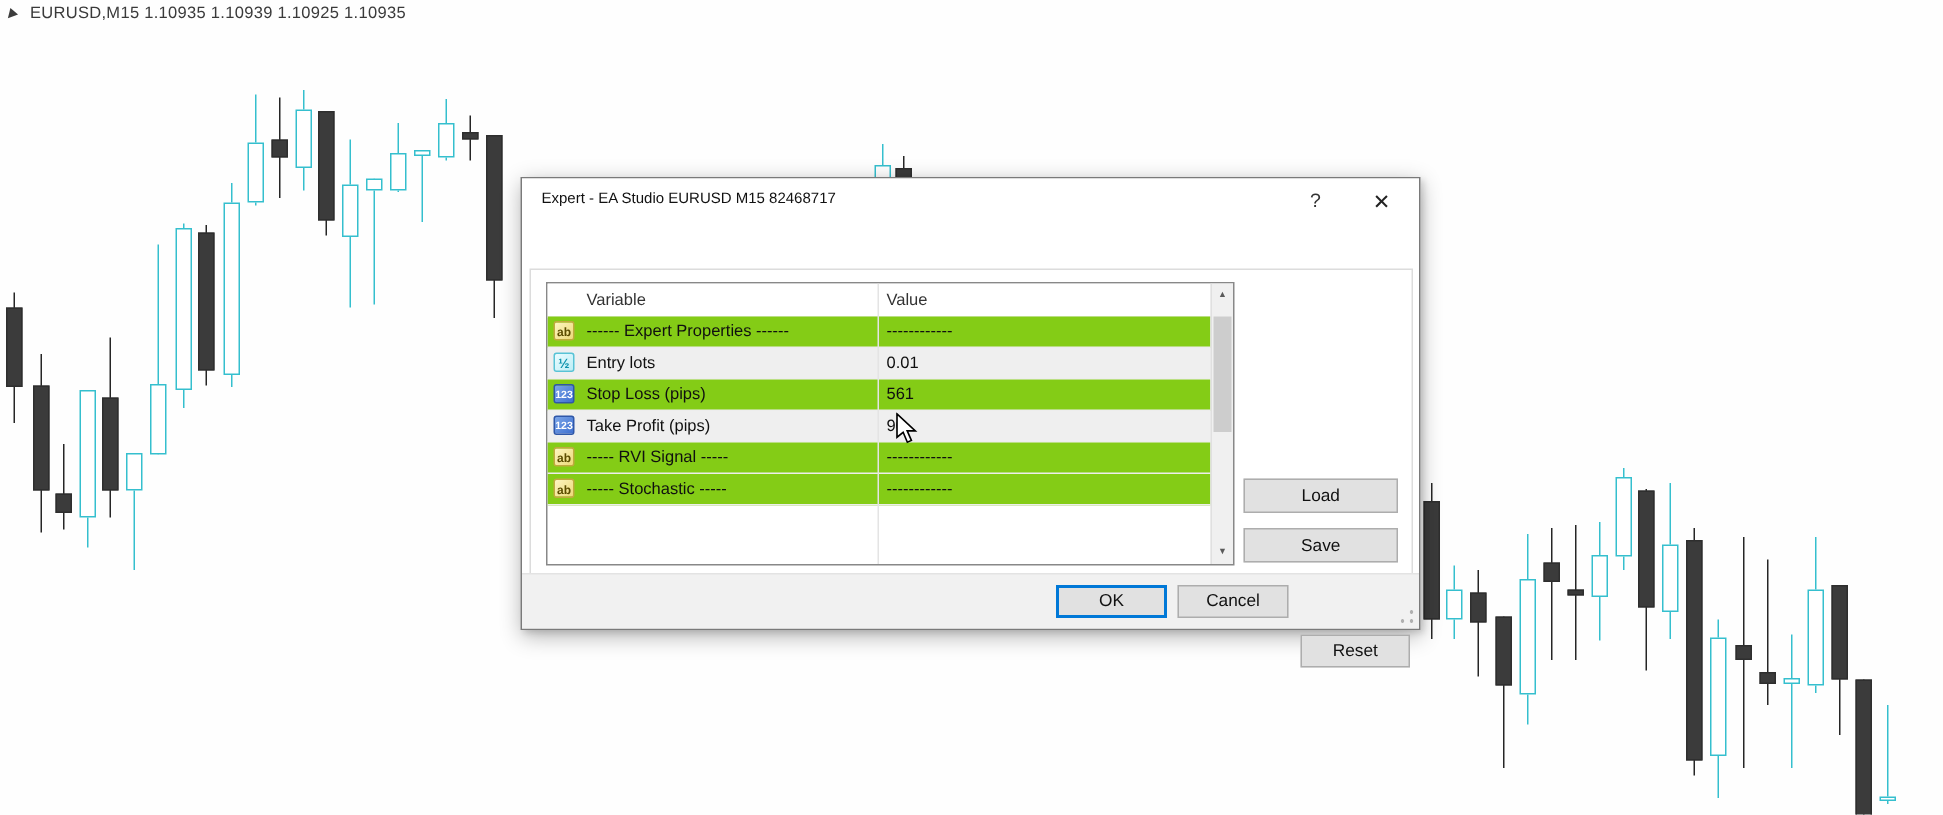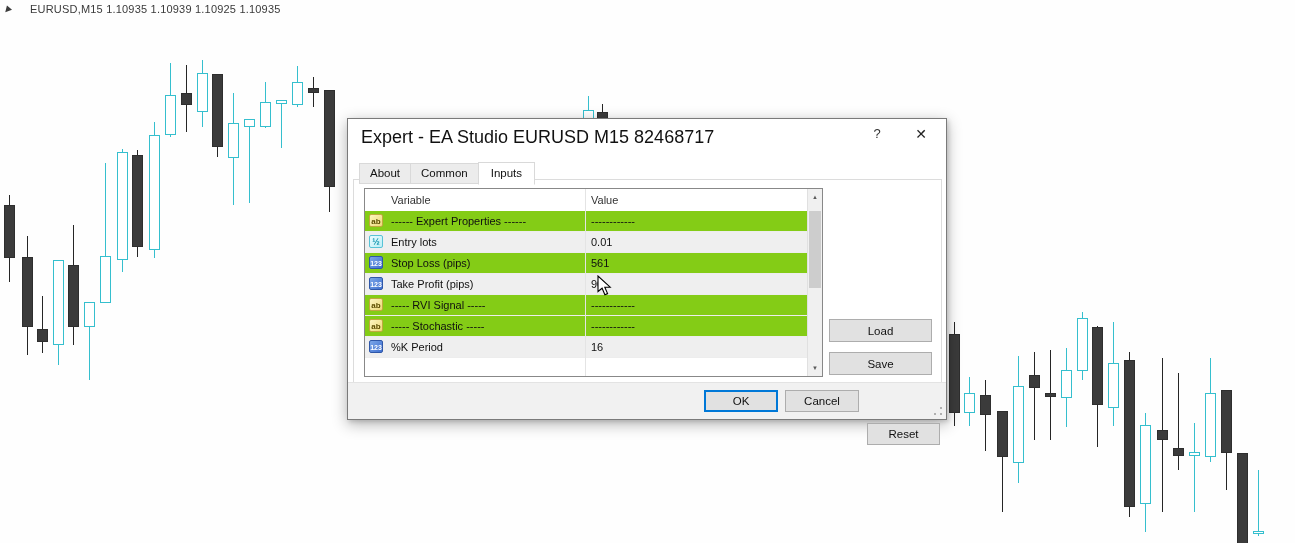--- a/index.html
+++ b/index.html
@@ -11,32 +11,32 @@
   }
   
   .chart-area{position:absolute;inset:0;z-index:0;}
   .wick{position:absolute;width:1px;}
   .wick.u{background:#35bfce;}
   .wick.d{background:#262626;}
   .body{position:absolute;width:11px;box-sizing:border-box;}
   .body.u{background:#ffffff;border:1px solid #35bfce;}
   .body.d{background:#3b3b3b;border:1px solid #2e2e2e;}
   
-  .symbol-bar{position:absolute;left:6px;top:3px;display:flex;align-items:center;gap:18px;z-index:2;}
+  .symbol-bar{position:absolute;left:6px;top:3px;display:flex;align-items:center;gap:8px;z-index:2;}
   .sym-arrow{width:0;height:0;border-left:6px solid #3c3c3c;border-top:3px solid transparent;border-bottom:4px solid transparent;transform:rotate(14deg);}
   .symbol-text{font-size:11px;color:#3a3a3a;letter-spacing:0.2px;}
   
   .dialog{
     position:absolute;left:347px;top:118px;width:600px;height:302px;
     background:#ffffff;border:1px solid #7a7a7a;box-sizing:border-box;
     box-shadow:0 4px 14px rgba(0,0,0,0.30), 2px 2px 4px rgba(0,0,0,0.12);
     z-index:10;
   }
   .titlebar{position:absolute;left:0;top:0;right:0;height:30px;background:#ffffff;cursor:default;}
-  .title-text{position:absolute;left:13px;top:8px;font-size:18px;color:#111;}
+  .title-text{position:absolute;left:13px;top:8px;font-size:10px;color:#111;}
   .btn-help{position:absolute;right:58px;top:6px;width:22px;height:18px;text-align:center;font-size:13px;color:#333;line-height:18px;}
   .btn-close{position:absolute;right:13px;top:5px;width:24px;height:20px;text-align:center;font-size:14px;color:#222;line-height:20px;}
   
   .tabs{position:absolute;left:11px;top:42px;display:flex;align-items:flex-end;z-index:3;}
   .tab{
     font-size:11.5px;color:#111;background:#ececec;border:1px solid #d9d9d9;
     padding:3px 10px 3px 10px;margin-right:-1px;height:13px;line-height:13px;
   }
   .tab.active{background:#ffffff;border-bottom:1px solid #ffffff;padding:4px 12px 4px 12px;position:relative;top:1px;}
   
@@ -184,25 +184,20 @@
   <span class="symbol-text">EURUSD,M15  1.10935 1.10939 1.10925 1.10935</span>
 </div>
 
 <div class="dialog">
   <div class="titlebar">
     <span class="title-text">Expert - EA Studio EURUSD M15 82468717</span>
     <span class="btn-help">?</span>
     <span class="btn-close">✕</span>
   </div>
 
-  <div class="tabs">
-    <div class="tab">About</div>
-    <div class="tab">Common</div>
-    <div class="tab active">Inputs</div>
-  </div>
 
   <div class="tabpage"></div>
 
   <div class="param-table">
     <div class="pt-head">
       <span class="h1">Variable</span>
       <span class="h2">Value</span>
     </div>
     <div class="pt-rows">
         <div class="p-row">
@@ -227,25 +222,20 @@
         </div>
         <div class="p-row">
           <span class="p-icon ab">ab</span>
           <span class="p-var">----- RVI Signal -----</span>
           <span class="p-val">------------</span>
         </div>
         <div class="p-row">
           <span class="p-icon ab">ab</span>
           <span class="p-var">----- Stochastic -----</span>
           <span class="p-val">------------</span>
-        </div>
-        <div class="p-row shaded">
-          <span class="p-icon num">123</span>
-          <span class="p-var">%K Period</span>
-          <span class="p-val">16</span>
         </div>
       </div>
     <div class="col-divider" style="bottom:0;"></div>
     <div class="v-scroll">
       <div class="sb-up">▲</div>
       <div class="sb-thumb"></div>
       <div class="sb-down">▼</div>
     </div>
   </div>
 

